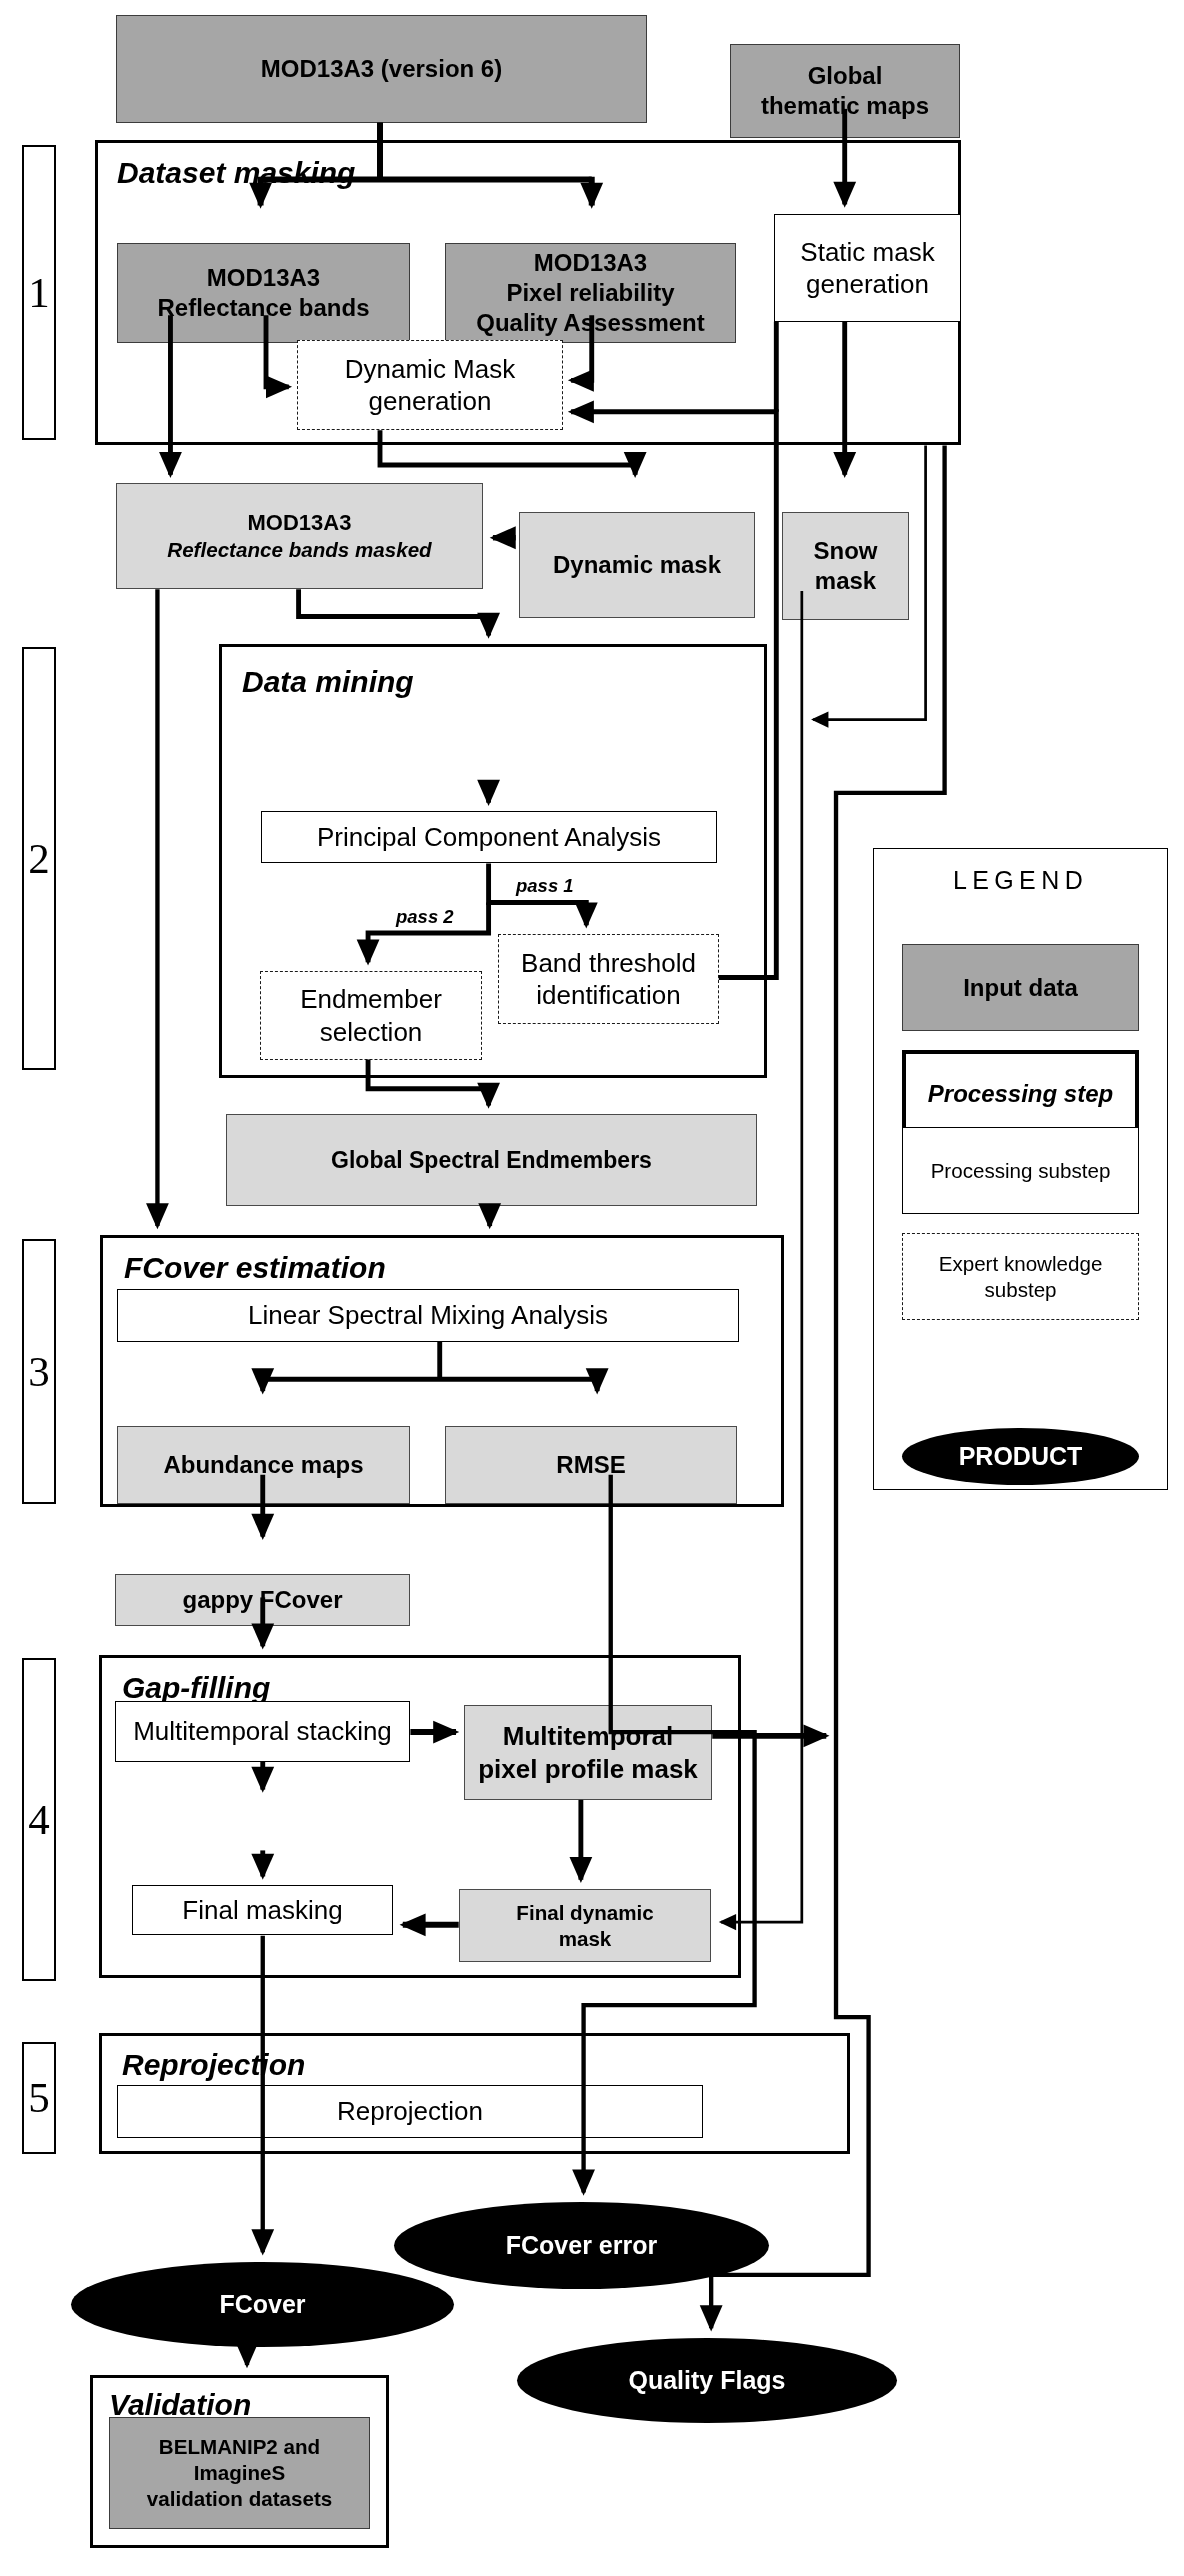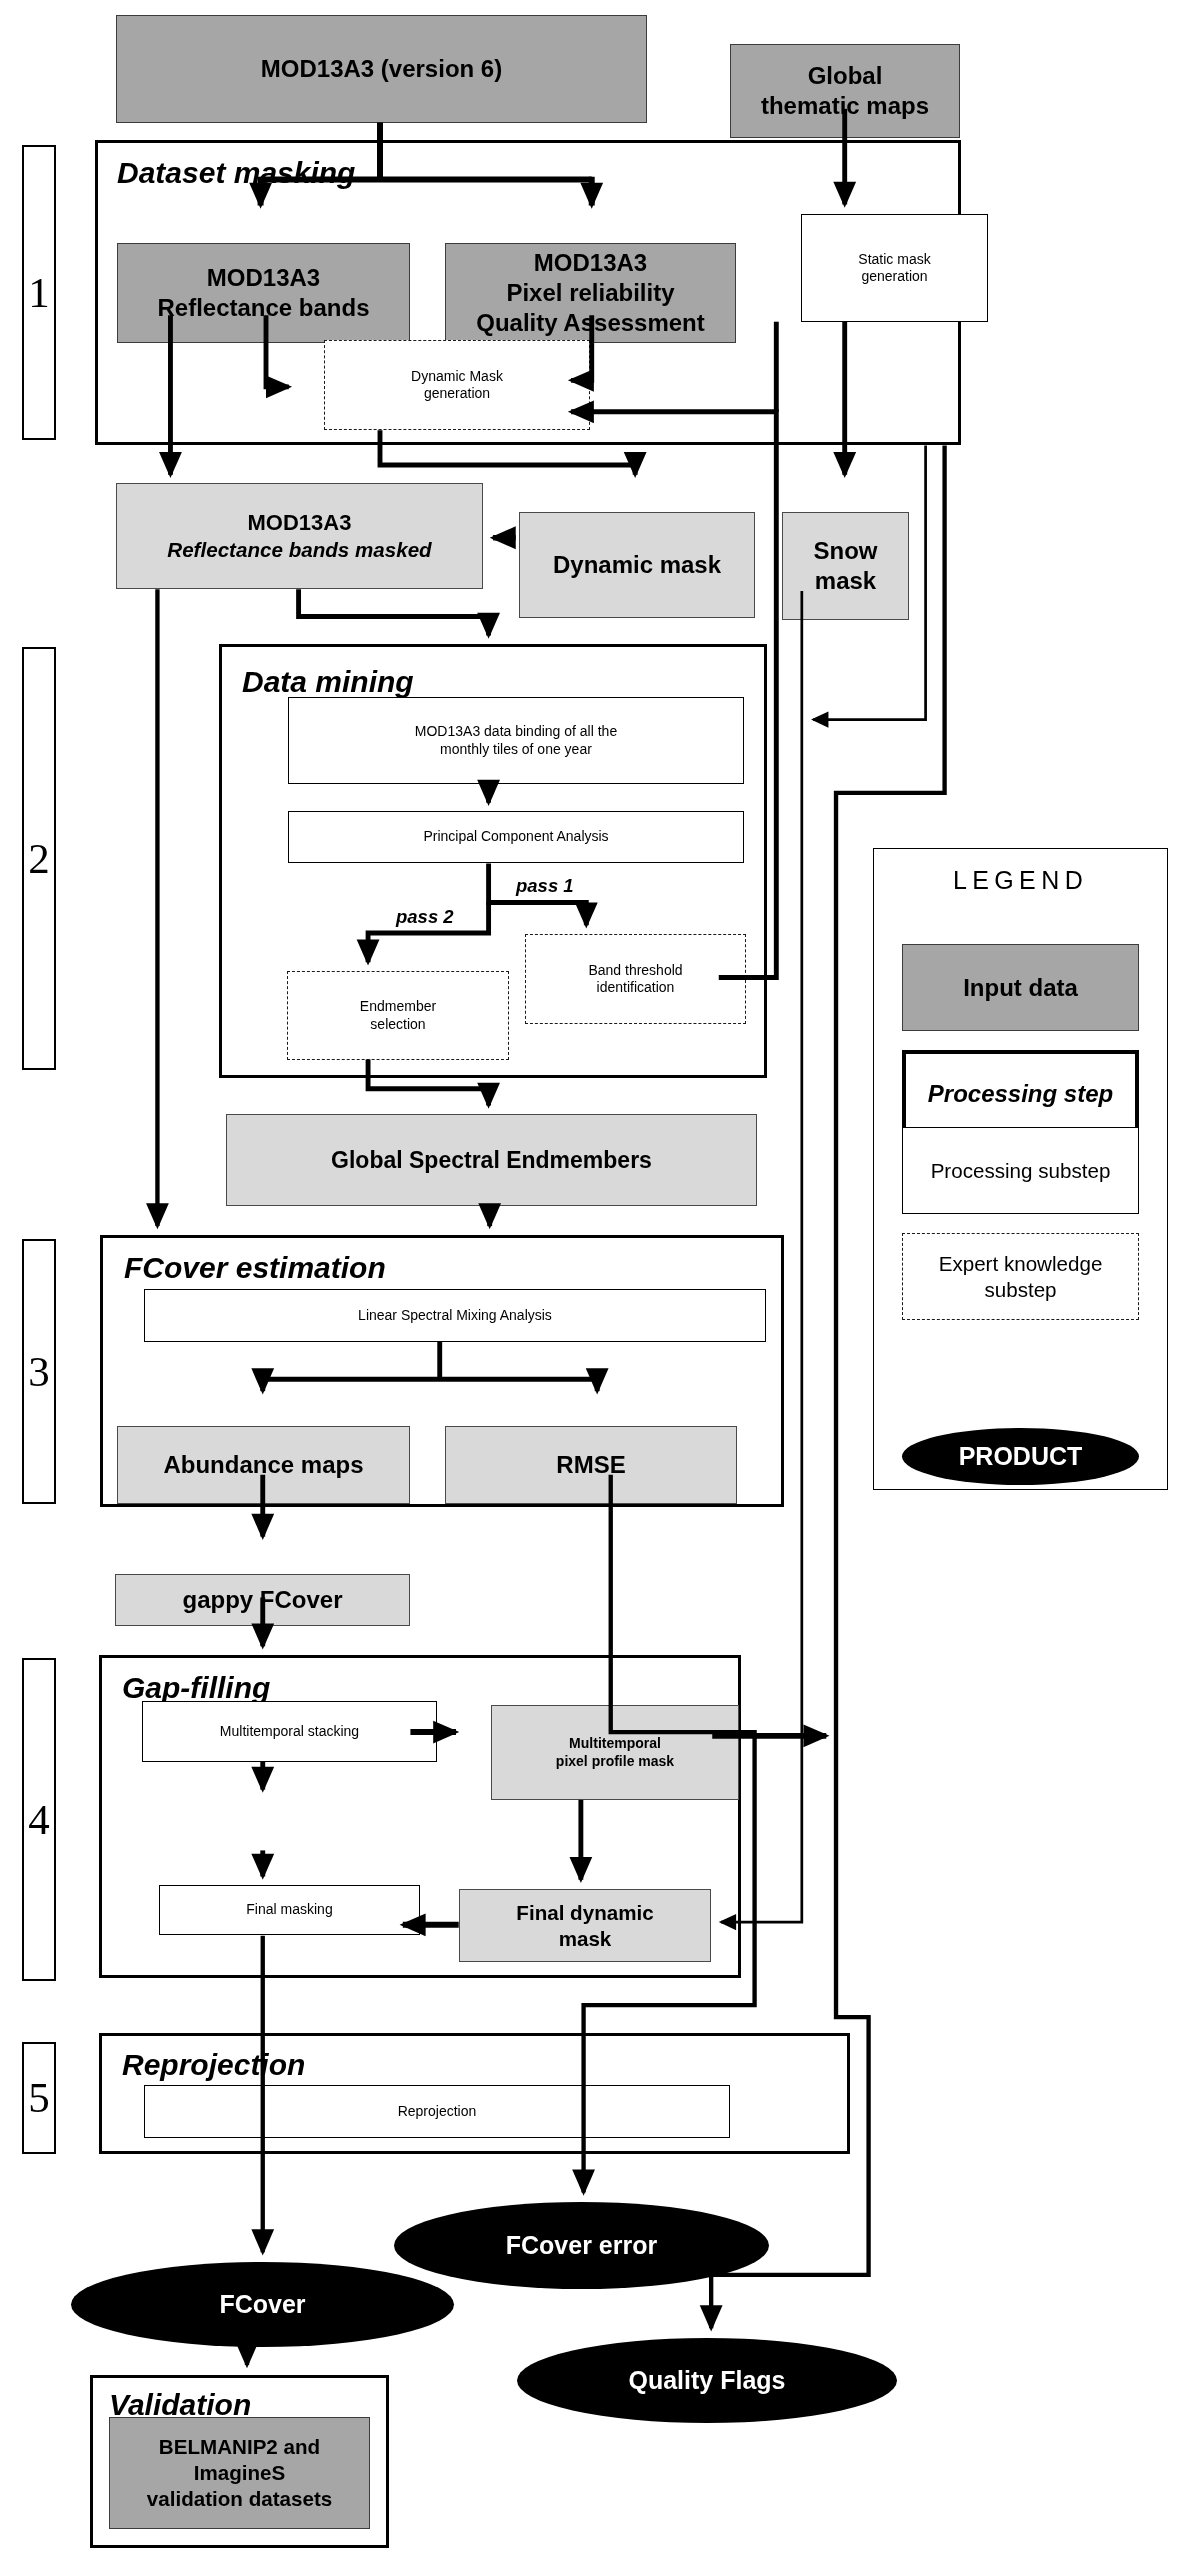--- a/index.html
+++ b/index.html
@@ -9,21 +9,21 @@
        text-align:center;white-space:pre-line;line-height:1.25;}
   .input{background:#a6a6a6;border:1.6px solid #3c3c3c;font-weight:bold;}
   .step{background:#ffffff;border:3.8px solid #000;}
   .substep{background:#ffffff;border:1.6px solid #000;font-weight:normal;}
   .expert{background:#ffffff;border:1.6px dashed #1a1a1a;}
   .inter{background:#d9d9d9;border:1.1px solid #4a4a4a;font-weight:bold;}
   .product{background:#000;color:#fff;font-weight:bold;border-radius:50%;}
   .numbox{background:#fff;border:2.2px solid #000;font-size:43px;font-family:"Liberation Serif",serif;}
   .seclabel{position:absolute;font-weight:bold;font-style:italic;font-size:30px;}
   .passlabel{position:absolute;font-style:italic;font-size:18.5px;font-weight:bold;}
-  .f36{font-size:14px;margin-left:27px;} .f38{font-size:20.6px;} .f40{font-size:24px;margin-top:29px;} .f42{font-size:23px;}
+  .f36{font-size:26px;} .f38{font-size:20.6px;} .f40{font-size:24px;margin-top:29px;} .f42{font-size:23px;}
   .f44{font-size:24px;} .f46{font-size:25px;}
   .rbm-title{font-weight:bold;font-size:22px;display:block;}
   .rbm-sub{font-style:italic;font-size:20.6px;display:block;}
   #wires{position:absolute;left:0;top:0;pointer-events:none;}
   .legend-title{position:absolute;font-size:25px;letter-spacing:5.4px;width:100%;text-align:center;}
 </style>
 </head>
 <body>
 
 <div id="canvas">
@@ -63,22 +63,20 @@
 generation</div>
 
   <div class="box inter" style="left:116px;top:483px;width:367px;height:106px;flex-direction:column;">
     <span class="rbm-title">MOD13A3</span>
     <span class="rbm-sub">Reflectance bands masked</span>
   </div>
   <div class="box inter f40" style="left:519px;top:483px;width:236px;height:106px;">Dynamic mask</div>
   <div class="box inter f40" style="left:782px;top:483px;width:127px;height:108px;">Snow
 mask</div>
 
-  <div class="box substep f36" style="left:261px;top:697px;width:456px;height:87px;border-width:1.1px;">MOD13A3 data binding of all the
-monthly tiles of one year</div>
   <div class="box substep f36" style="left:261px;top:811px;width:456px;height:52px;border-width:1.1px;">Principal Component Analysis</div>
   <span class="passlabel" style="left:516px;top:875px;">pass 1</span>
   <span class="passlabel" style="left:396px;top:906px;">pass 2</span>
   <div class="box expert f36" style="left:498px;top:934px;width:221px;height:90px;border-width:1.1px;">Band threshold
 identification</div>
   <div class="box expert f36" style="left:260px;top:971px;width:222px;height:89px;border-width:1.1px;">Endmember
 selection</div>
 
   <div class="box inter f42" style="left:226px;top:1114px;width:531px;height:92px;">Global Spectral Endmembers</div>
 

